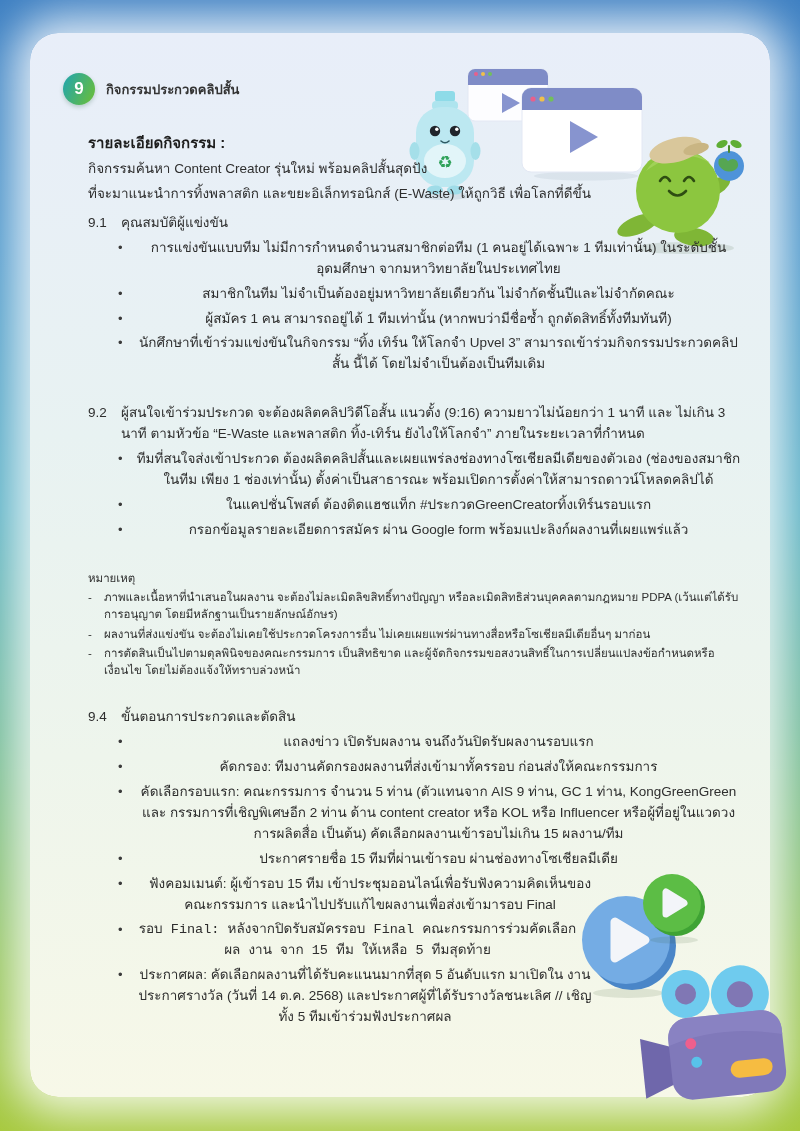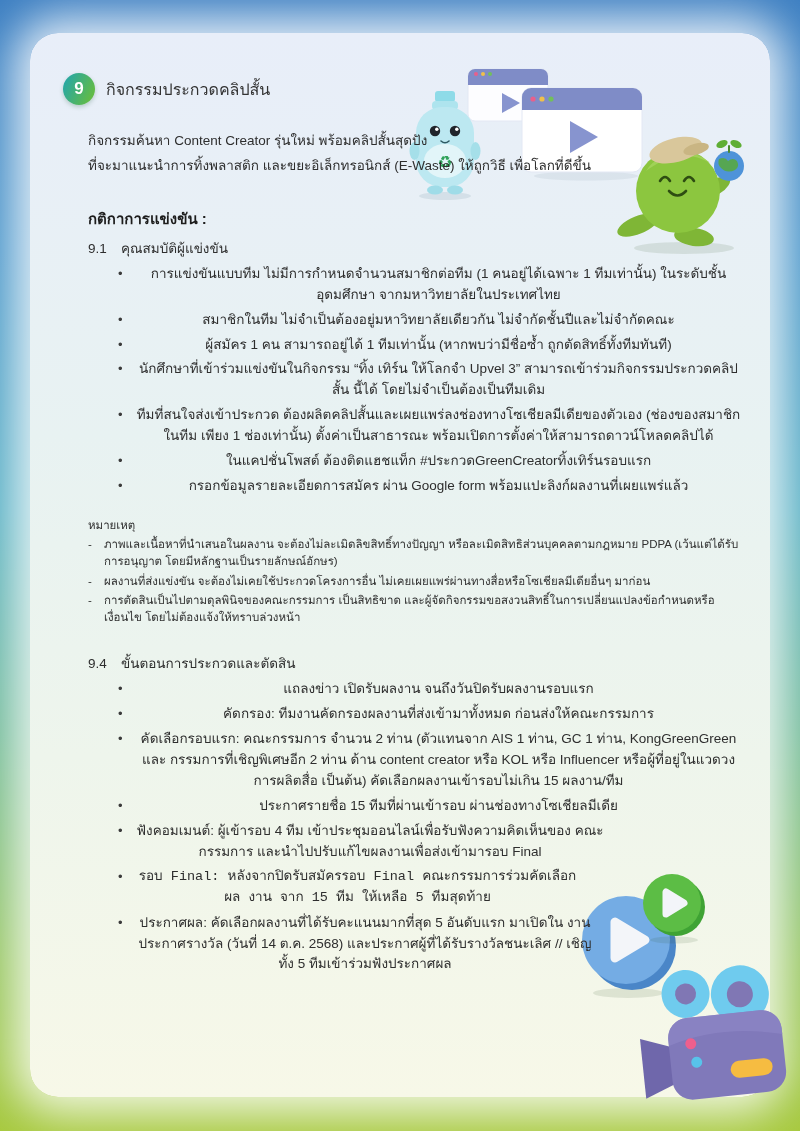--- a/index.html
+++ b/index.html
@@ -19,21 +19,21 @@
   .content { position:relative; z-index:2; padding:40px 28px 0 58px; }
 
   .header-row { display:flex; align-items:center; gap:11px; margin-left:-25px; }
   .badge {
     width:32px; height:32px; border-radius:50%;
     background: linear-gradient(115deg,#27a7a5 10%,#62bb46 85%);
     color:#fff; font-weight:bold; font-size:17px;
     display:flex; align-items:center; justify-content:center;
     box-shadow: 0 2px 4px rgba(30,90,60,.25);
   }
-  .section-label { font-size:16px; color:#333; }
+  .section-label { font-size:13px; color:#333;font-weight:bold; }
 
   .pill {
     display:inline-block; margin:13px 0 0 17px;
     padding:8px 24px 9px 24px;
     font-size:19px; color:#17293d;
     border:2px solid transparent; border-radius:24px;
     background: linear-gradient(#fff,#fff) padding-box,
                 linear-gradient(90deg,#7cc0e6 0%,#9fd0b4 55%,#cbe06c 100%) border-box;
     box-shadow: 0 3px 8px rgba(90,130,160,.18);
   }
@@ -51,21 +51,21 @@
   .numrow .num { min-width:27px; font-size:13.5px; }
   .numrow .ntext { flex:1;margin-left:6px; }
 
   .bullets { margin-left:30px; margin-top:3px; }
   .b { display:flex; gap:9px; margin:4px 0; }
   .bm { width:8px; flex:0 0 8px; color:#3a3a3a; font-size:13px; line-height:1.55; }
   .bt { flex:1;text-align:center; }
 
   .sec { margin-top:28px; }
 
-  .notes { margin-top:20px; font-size:11.5px; line-height:1.5; color:#303030; }
+  .notes { margin-top:29px; font-size:11.5px; line-height:1.5; color:#303030; }
   .notes .nh { margin-bottom:2px; }
   .nrow { display:flex; gap:8px; margin:2px 0; }
   .nm { width:8px; flex:0 0 8px; }
   .nt { flex:1; max-width:660px; }
 
   .w470 { max-width:470px; }
   .w445 { max-width:445px;font-family:Liberation Mono, monospace; }
   .w460 { max-width:460px; }
 
   .ill { position:absolute; z-index:1; }
@@ -167,25 +167,25 @@
 
   <div class="content">
 
     <div class="header-row">
       <div class="badge">9</div>
       <div class="section-label">กิจกรรมประกวดคลิปสั้น</div>
     </div>
 
 
     <div class="details">
+      <div class="h-bold">รายละเอียดกิจกรรม :</div>
       <div class="body-t">กิจกรรมค้นหา Content Creator รุ่นใหม่ พร้อมคลิปสั้นสุดปัง</div>
       <div class="body-t">ที่จะมาแนะนำการทิ้งพลาสติก และขยะอิเล็กทรอนิกส์ (E-Waste) ให้ถูกวิธี เพื่อโลกที่ดีขึ้น</div>
     </div>
 
-    <div class="h-bold rules-head">กติกาการแข่งขัน :</div>
 
     <div class="numrow body-t">
       <span class="num">9.1</span>
       <span class="ntext">คุณสมบัติผู้แข่งขัน</span>
     </div>
     <div class="bullets body-t">
       <div class="b">
           <span class="bm">•</span>
           <span class="bt">การแข่งขันแบบทีม ไม่มีการกำหนดจำนวนสมาชิกต่อทีม (1 คนอยู่ได้เฉพาะ 1 ทีมเท่านั้น) ในระดับชั้นอุดมศึกษา จากมหาวิทยาลัยในประเทศไทย</span>
         </div>
@@ -196,20 +196,24 @@
       <div class="b">
           <span class="bm">•</span>
           <span class="bt">ผู้สมัคร 1 คน สามารถอยู่ได้ 1 ทีมเท่านั้น (หากพบว่ามีชื่อซ้ำ ถูกตัดสิทธิ์ทั้งทีมทันที)</span>
         </div>
       <div class="b">
           <span class="bm">•</span>
           <span class="bt">นักศึกษาที่เข้าร่วมแข่งขันในกิจกรรม “ทิ้ง เทิร์น ให้โลกจำ Upvel 3” สามารถเข้าร่วมกิจกรรมประกวดคลิปสั้น นี้ได้ โดยไม่จำเป็นต้องเป็นทีมเดิม</span>
         </div>
     </div>
 
+    <div class="numrow body-t sec">
+      <span class="num">9.2</span>
+      <span class="ntext">ผู้สนใจเข้าร่วมประกวด จะต้องผลิตคลิปวิดีโอสั้น แนวตั้ง (9:16) ความยาวไม่น้อยกว่า 1 นาที และ ไม่เกิน 3 นาที ตามหัวข้อ “E-Waste และพลาสติก ทิ้ง-เทิร์น ยังไงให้โลกจำ” ภายในระยะเวลาที่กำหนด</span>
+    </div>
 
     <div class="bullets body-t">
       <div class="b">
           <span class="bm">•</span>
           <span class="bt">ทีมที่สนใจส่งเข้าประกวด ต้องผลิตคลิปสั้นและเผยแพร่ลงช่องทางโซเชียลมีเดียของตัวเอง (ช่องของสมาชิกในทีม เพียง 1 ช่องเท่านั้น) ตั้งค่าเป็นสาธารณะ พร้อมเปิดการตั้งค่าให้สามารถดาวน์โหลดคลิปได้</span>
         </div>
       <div class="b">
           <span class="bm">•</span>
           <span class="bt">ในแคปชั่นโพสต์ ต้องติดแฮชแท็ก #ประกวดGreenCreatorทิ้งเทิร์นรอบแรก</span>
         </div>
@@ -239,33 +243,33 @@
       <span class="num">9.4</span>
       <span class="ntext">ขั้นตอนการประกวดและตัดสิน</span>
     </div>
     <div class="bullets body-t">
       <div class="b">
           <span class="bm">•</span>
           <span class="bt">แถลงข่าว เปิดรับผลงาน จนถึงวันปิดรับผลงานรอบแรก</span>
         </div>
       <div class="b">
           <span class="bm">•</span>
-          <span class="bt">คัดกรอง: ทีมงานคัดกรองผลงานที่ส่งเข้ามาทั้งหมด ก่อนส่งให้คณะกรรมการ</span>
-        </div>
-      <div class="b">
-          <span class="bm">•</span>
-          <span class="bt">คัดเลือกรอบแรก: คณะกรรมการ จำนวน 2 ท่าน (ตัวแทนจาก AIS 1 ท่าน, GC 1 ท่าน, KongGreenGreen และ กรรมการที่เชิญพิเศษอีก 2 ท่าน ด้าน content creator หรือ KOL หรือ Influencer หรือผู้ที่อยู่ในแวดวง การผลิตสื่อ เป็นต้น) คัดเลือกผลงานเข้ารอบไม่เกิน 15 ผลงาน/ทีม</span>
+          <span class="bt">คัดกรอง: ทีมงานคัดกรองผลงานที่ส่งเข้ามาทั้ครรอบ ก่อนส่งให้คณะกรรมการ</span>
+        </div>
+      <div class="b">
+          <span class="bm">•</span>
+          <span class="bt">คัดเลือกรอบแรก: คณะกรรมการ จำนวน 5 ท่าน (ตัวแทนจาก AIS 9 ท่าน, GC 1 ท่าน, KongGreenGreen และ กรรมการที่เชิญพิเศษอีก 2 ท่าน ด้าน content creator หรือ KOL หรือ Influencer หรือผู้ที่อยู่ในแวดวง การผลิตสื่อ เป็นต้น) คัดเลือกผลงานเข้ารอบไม่เกิน 15 ผลงาน/ทีม</span>
         </div>
       <div class="b">
           <span class="bm">•</span>
           <span class="bt">ประกาศรายชื่อ 15 ทีมที่ผ่านเข้ารอบ ผ่านช่องทางโซเชียลมีเดีย</span>
         </div>
       <div class="b">
           <span class="bm">•</span>
-          <span class="bt w470">ฟังคอมเมนต์: ผู้เข้ารอบ 4 ทีม เข้าประชุมออนไลน์เพื่อรับฟังความคิดเห็นของ คณะกรรมการ และนำไปปรับแก้ไขผลงานเพื่อส่งเข้ามารอบ Final</span>
+          <span class="bt w470">ฟังคอมเมนต์: ผู้เข้ารอบ 15 ทีม เข้าประชุมออนไลน์เพื่อรับฟังความคิดเห็นของ คณะกรรมการ และนำไปปรับแก้ไขผลงานเพื่อส่งเข้ามารอบ Final</span>
         </div>
       <div class="b">
           <span class="bm">•</span>
           <span class="bt w445">รอบ Final: หลังจากปิดรับสมัครรอบ Final คณะกรรมการร่วมคัดเลือกผล งาน จาก 15 ทีม ให้เหลือ 5 ทีมสุดท้าย</span>
         </div>
       <div class="b">
           <span class="bm">•</span>
           <span class="bt w460">ประกาศผล: คัดเลือกผลงานที่ได้รับคะแนนมากที่สุด 5 อันดับแรก มาเปิดใน งานประกาศรางวัล (วันที่ 14 ต.ค. 2568) และประกาศผู้ที่ได้รับรางวัลชนะเลิศ // เชิญทั้ง 5 ทีมเข้าร่วมฟังประกาศผล</span>
         </div>
     </div>

